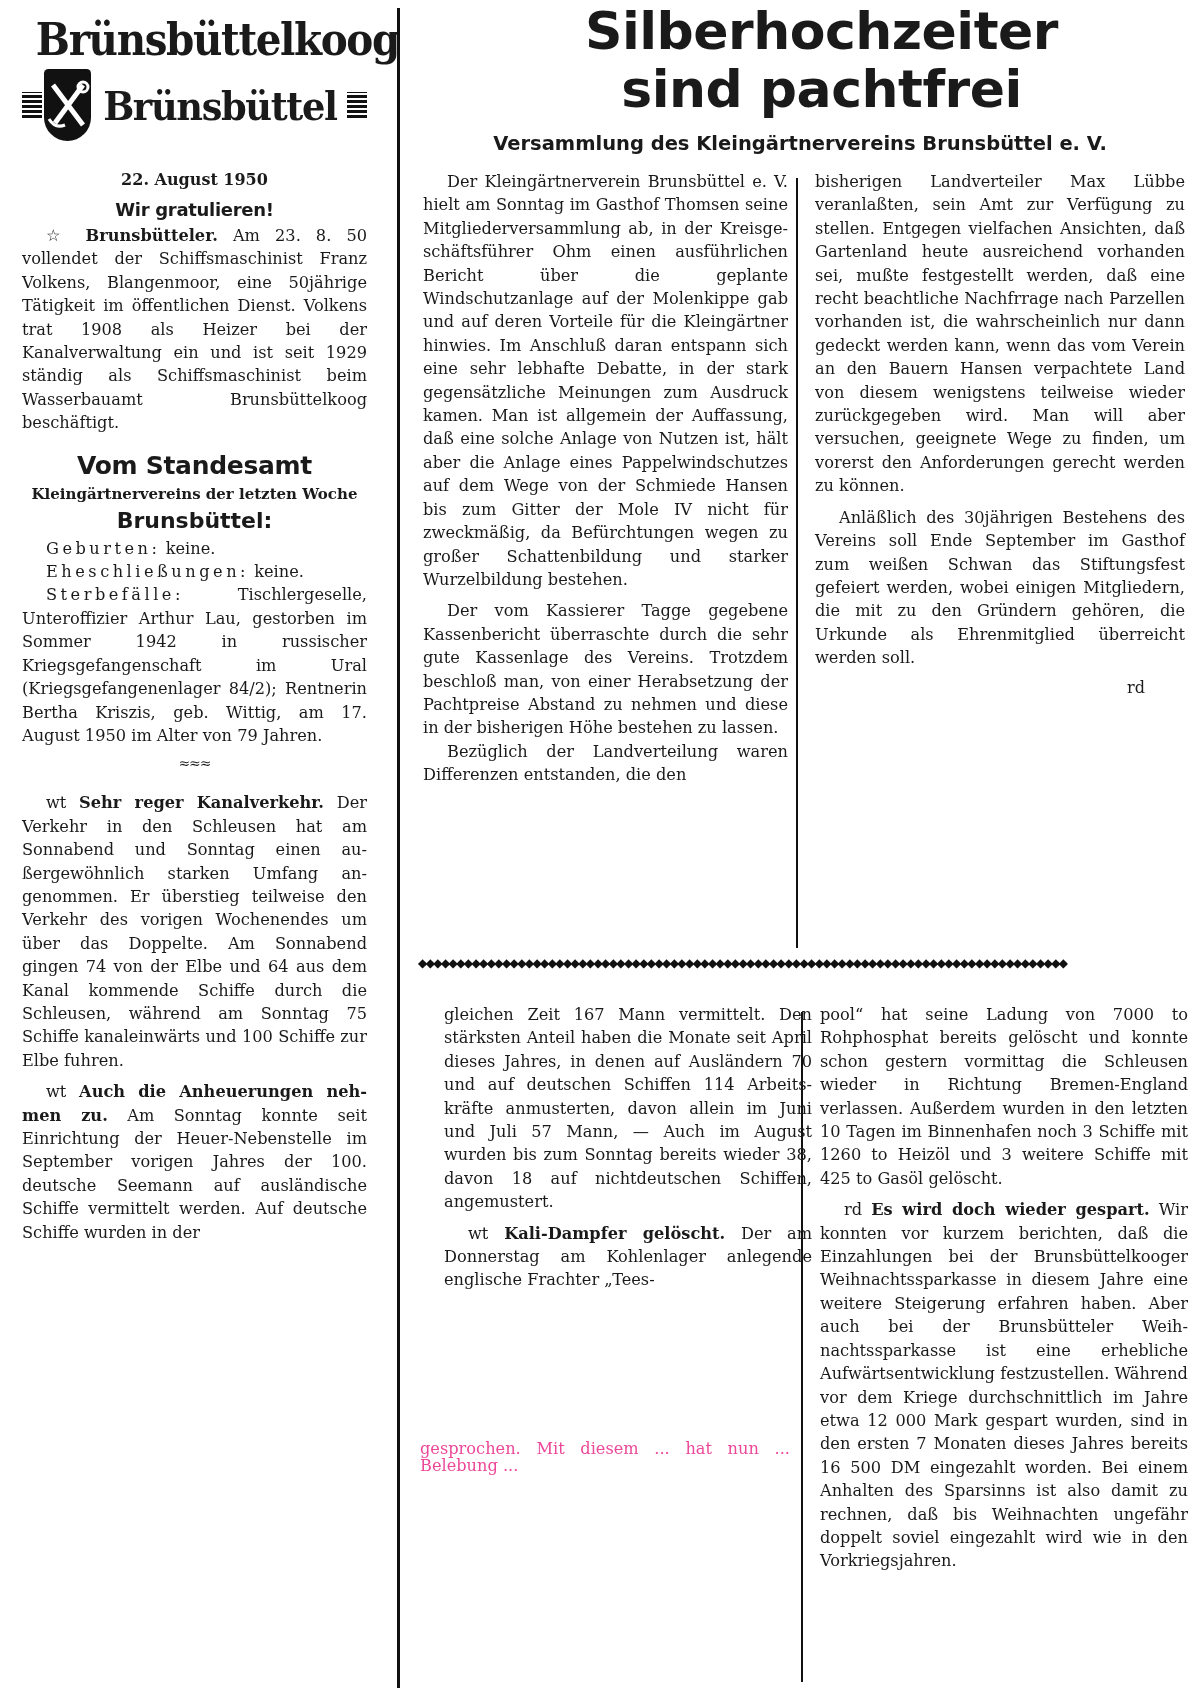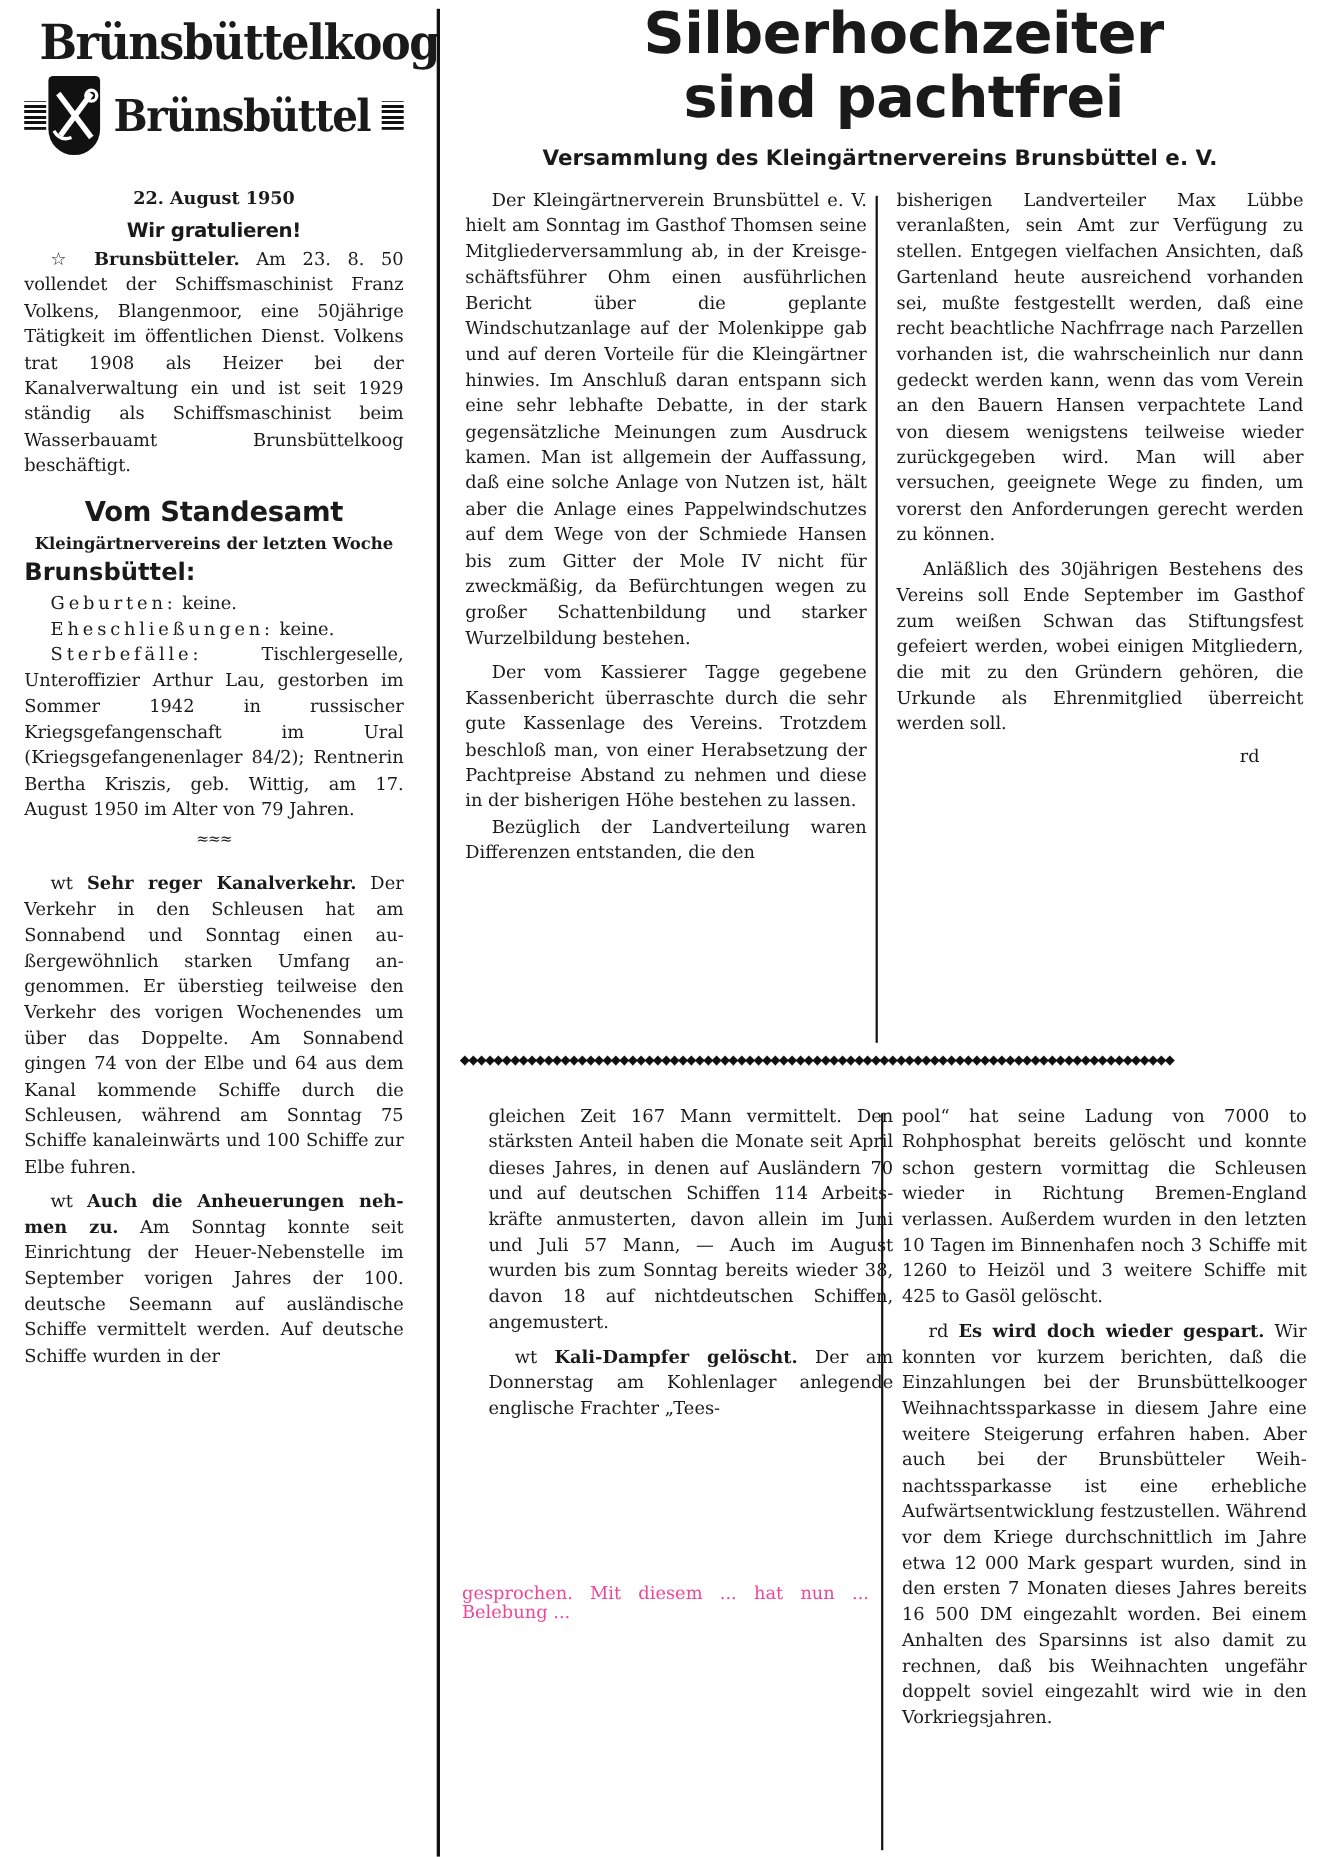--- a/index.html
+++ b/index.html
@@ -36,21 +36,21 @@
       font-family: "DejaVu Serif", serif; font-weight: bold; font-size: 40px;
       letter-spacing: -1.5px; transform: scaleX(0.92);
     }
     .date { text-align: center; font-weight: bold; font-size: 16px; margin-top: 0; }
     .h-big {
       text-align: center; font-family: "DejaVu Sans", sans-serif; font-weight: bold;
       font-size: 18px; margin: 10px 0 4px 0; letter-spacing: -0.3px;
     }
     .h-sub { text-align: center; font-weight: bold; font-size: 15px; line-height: 20px; margin: 0; }
     .h-mid {
-      font-family: "DejaVu Sans", sans-serif; font-weight: bold;
+      text-align: center; font-family: "DejaVu Sans", sans-serif; font-weight: bold;
       font-size: 22px; margin: 4px 0 4px 0;
     }
     .spaced { letter-spacing: 3.5px; }
     .squiggle { text-align: center; font-size: 14px; letter-spacing: -1px; margin: 8px 0 20px 0; }
 
     
     .rule { position: absolute; background: #111; }
 
     
     #headline { position: absolute; left: 400px; top: 2px; width: 800px; text-align: center; }

